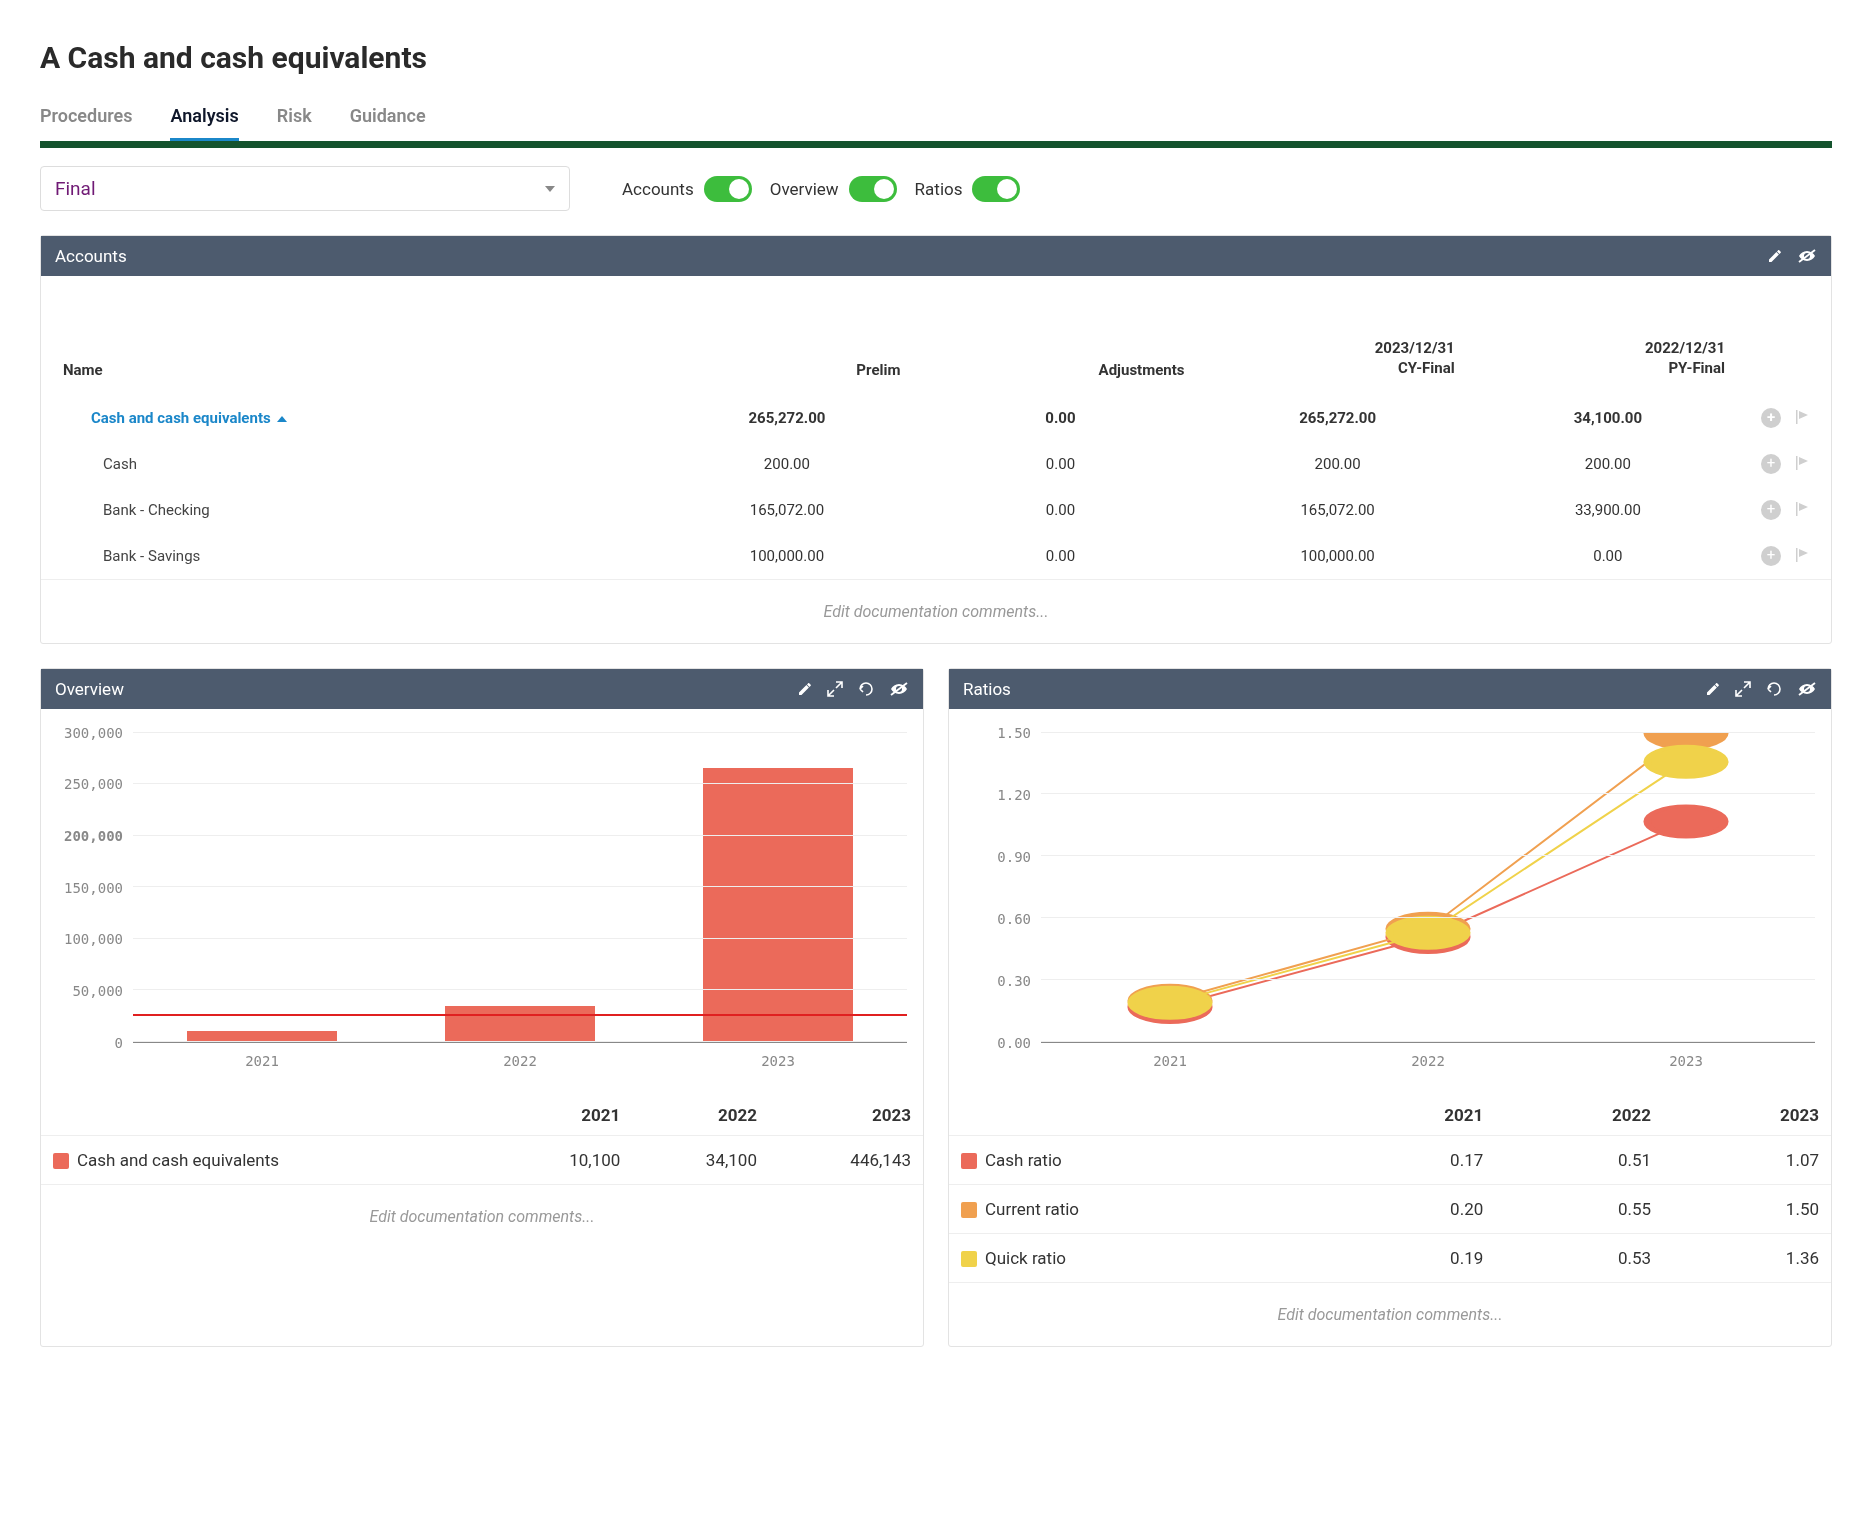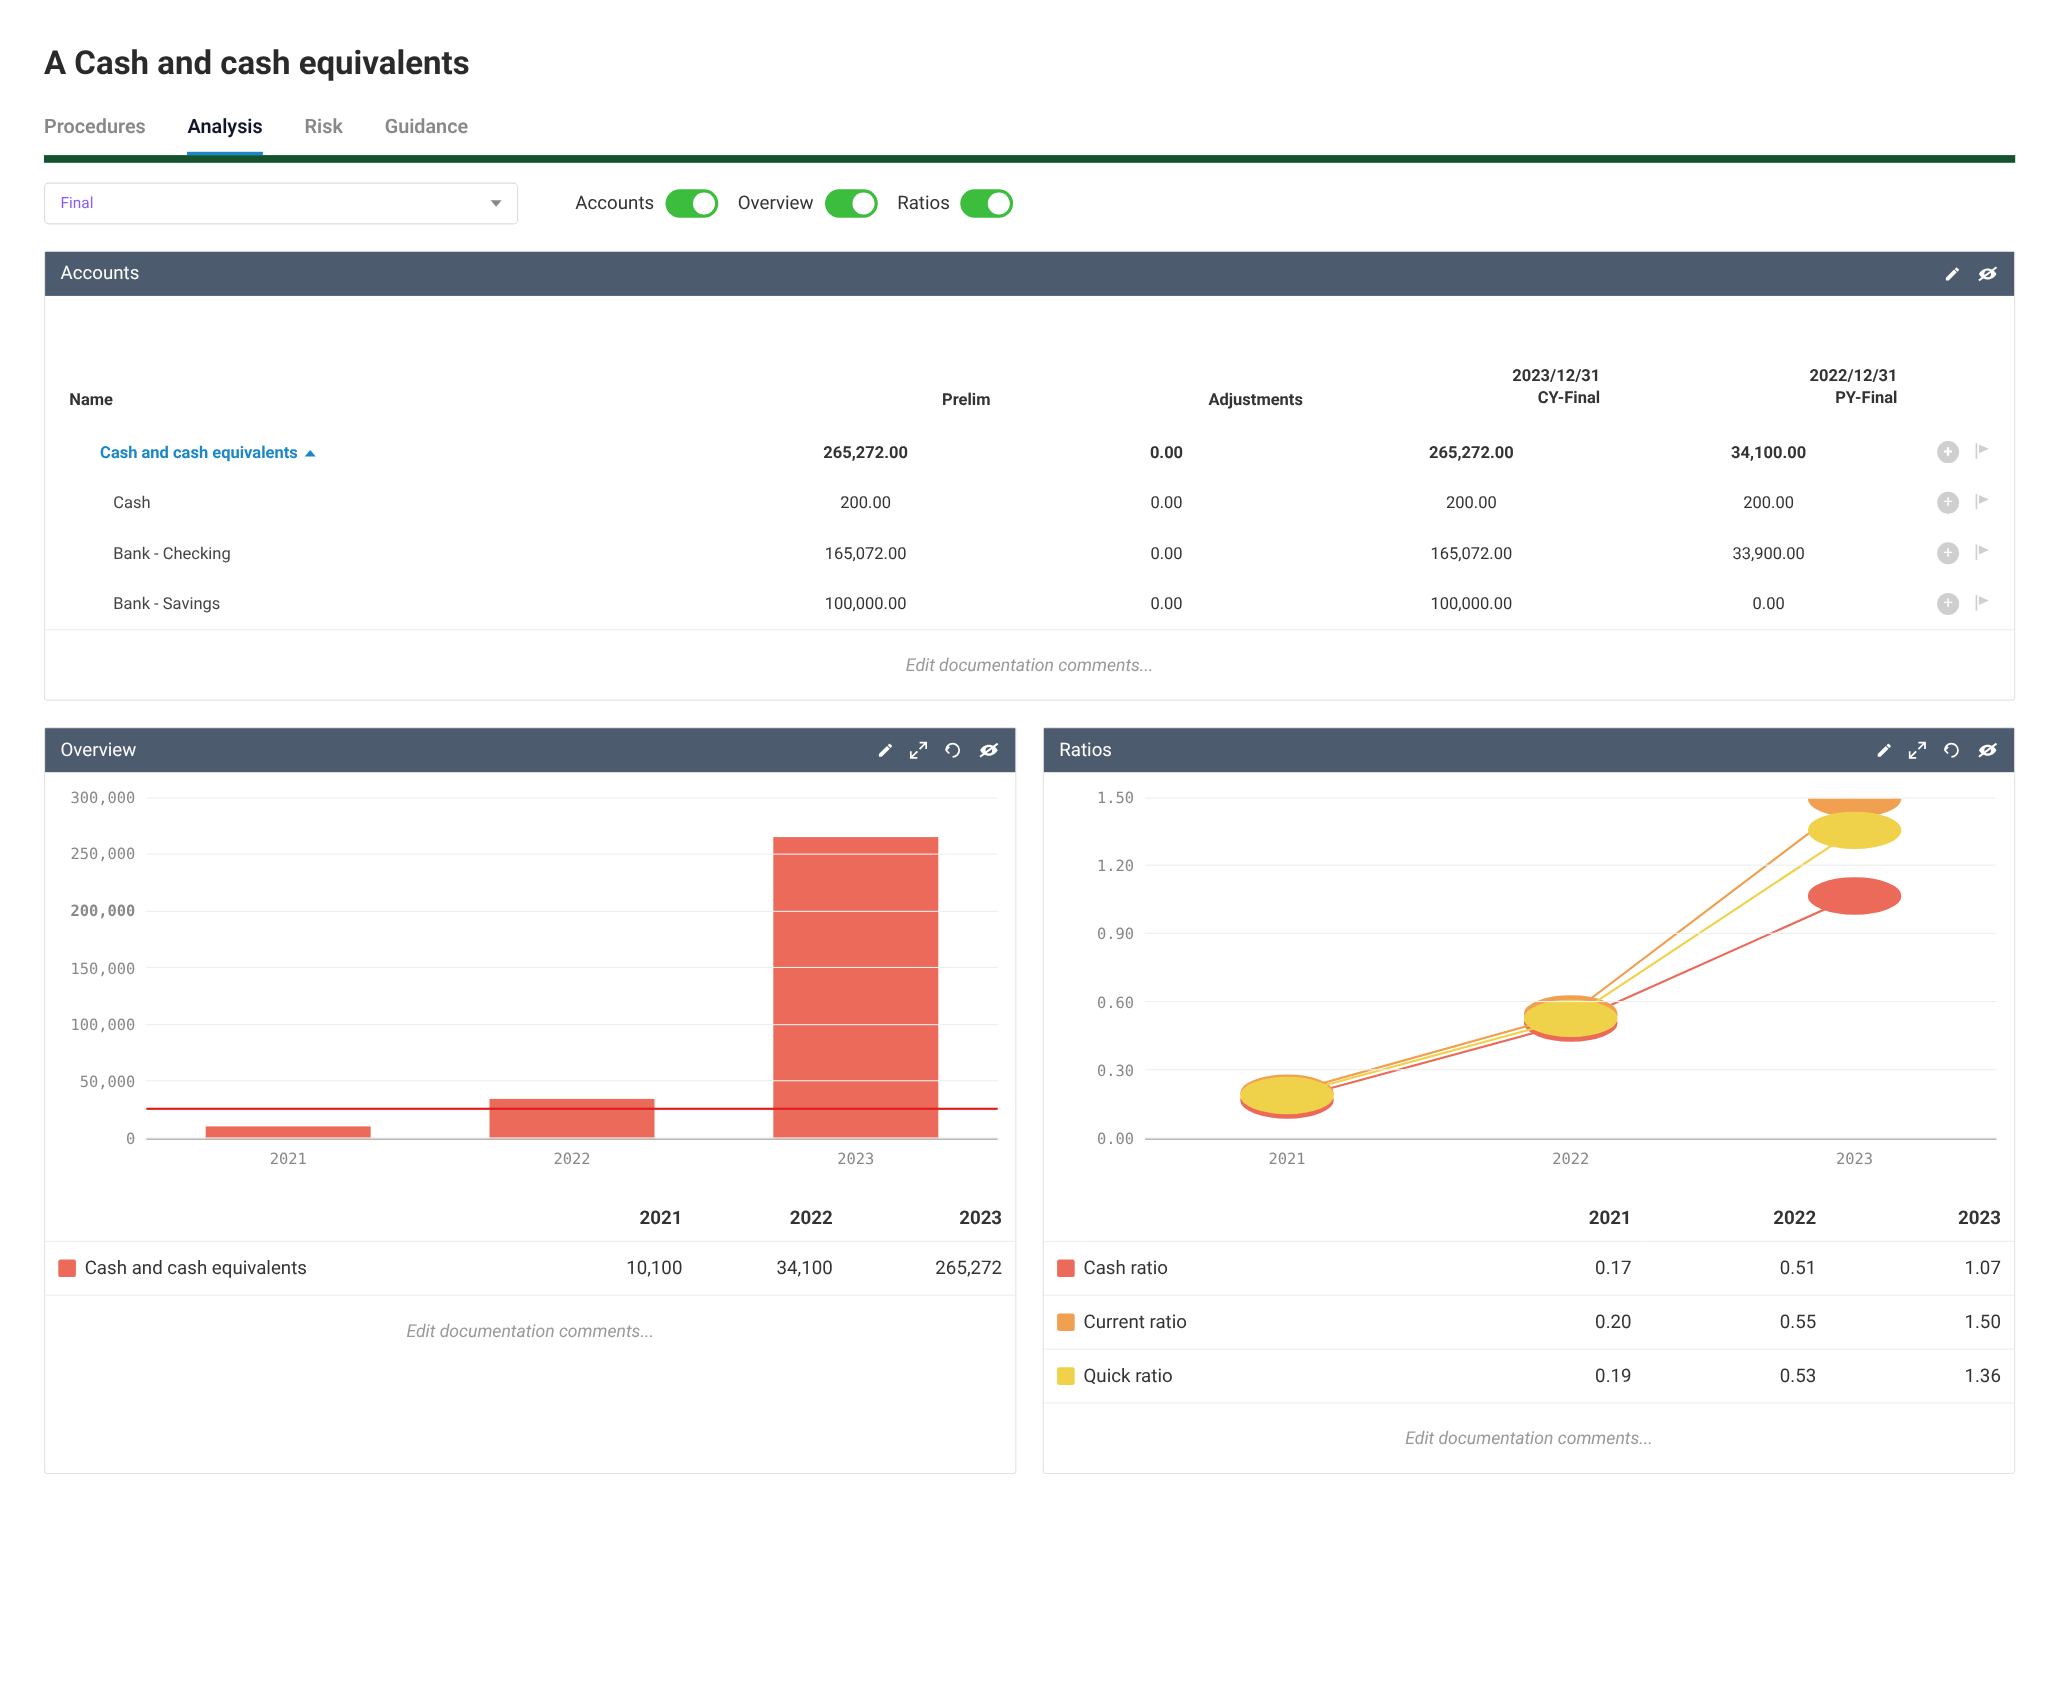--- a/index.html
+++ b/index.html
@@ -2,21 +2,21 @@
 <html><head>
 <meta charset="utf-8">
 <style>
 * { box-sizing: border-box; margin: 0; padding: 0; }
 body { font-family: -apple-system, "Segoe UI", Roboto, "Helvetica Neue", Arial, sans-serif; background: #fff; color: #333; padding: 40px; }
 .page-title { font-size: 30px; font-weight: 700; color: #2a2a2a; margin-bottom: 30px; }
 .tabs { display: flex; gap: 38px; border-bottom: 7px solid #14532d; margin-bottom: 18px; }
 .tab { color: #888; font-size: 18px; font-weight: 600; padding-bottom: 12px; cursor: pointer; }
 .tab.active { color: #0f172a; border-bottom: 3px solid #1b87c9; }
 .controls-row { display: flex; align-items: center; gap: 52px; margin-bottom: 24px; }
-.dropdown { border: 1px solid #ddd; border-radius: 4px; padding: 10px 14px; font-size: 14px; width: 431px; display: flex; justify-content: space-between; align-items: center; cursor: pointer; color: #8b5cf6; }
+.dropdown { border: 1px solid #ddd; border-radius: 4px; padding: 10px 14px; font-size: 19px; width: 530px; display: flex; justify-content: space-between; align-items: center; cursor: pointer; color: #701a75; }
 .chevron-down { border-left: 5px solid transparent; border-right: 5px solid transparent; border-top: 6px solid #888; }
 .toggles { display: flex; align-items: center; gap: 10px; }
 .toggle-label { font-size: 17px; color: #333; }
 .toggle { width: 48px; height: 26px; border-radius: 13px; background: #3dbd3d; position: relative; cursor: pointer; margin-right: 8px; }
 .toggle::after { content: ""; position: absolute; width: 20px; height: 20px; background: #fff; border-radius: 50%; top: 3px; right: 3px; }
 .panel { border: 1px solid #e3e3e3; border-radius: 3px; margin-bottom: 24px; }
 .panel-header { background: #4d5b6e; color: #fff; padding: 10px 14px; font-size: 17px; display: flex; justify-content: space-between; align-items: center; }
 .panel-actions { display: flex; gap: 14px; align-items: center; }
 .panel-actions svg { cursor: pointer; }
 .panel-body { padding: 0; }
@@ -273,21 +273,21 @@
           <th>2021</th>
           <th>2022</th>
           <th>2023</th>
         </tr>
           </thead>
         <tbody>
             <tr>
           <td><span class="legend-sw sw-cash"></span><span>Cash and cash equivalents</span></td>
           <td>10,100</td>
           <td>34,100</td>
-          <td>265,272</td>
+          <td>446,143</td>
         </tr>
           </tbody>
       </table>
       <div class="comments-link">Edit documentation comments...</div>
     </div>
   </div>
 
   <div class="panel">
     <div class="panel-header">
       <span>Ratios</span>

